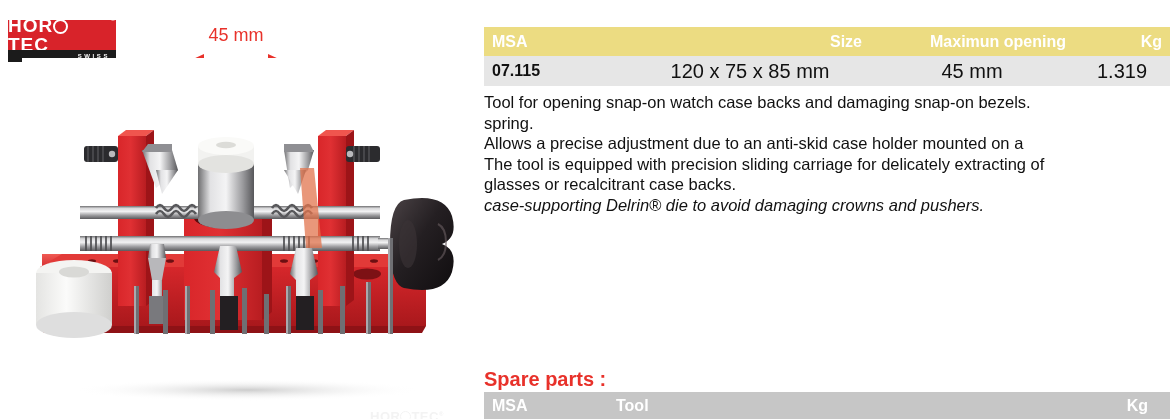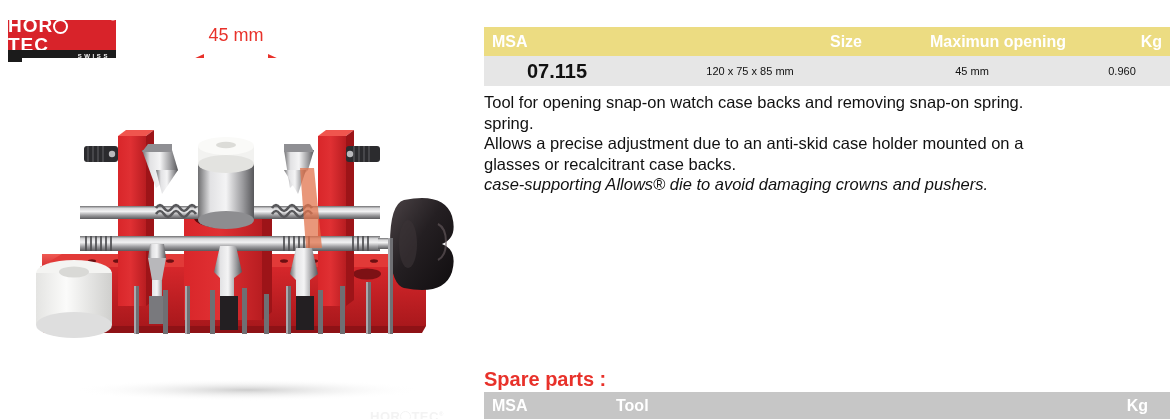--- a/index.html
+++ b/index.html
@@ -67,24 +67,24 @@
   
   .right-panel { position:absolute; left:484px; top:0; width:686px; height:377px; }
 
   table.spec { border-collapse:collapse; width:686px; table-layout:fixed; }
   table.spec thead th {
     background:#ecdc82; color:#ffffff; font-size:16px; font-weight:bold;
     height:29px; padding:0 8px; text-align:right; vertical-align:middle;
   }
   table.spec thead th.col-msa { text-align:left; }
   table.spec tbody td {
-    background:#e6e6e6; color:#111; font-size:11px; height:30px;
+    background:#e6e6e6; color:#111; font-size:20px; height:30px;
     padding:0 8px; text-align:center; vertical-align:middle;
   }
-  table.spec tbody td.col-msa { text-align:center; font-weight:bold; font-size:20px; }
+  table.spec tbody td.col-msa { text-align:left; font-weight:bold; font-size:16px; }
 
   .spec-table-wrap { position:absolute; left:0; top:27px; }
 
   .description {
     position:absolute; left:0; top:92px; width:686px;
     font-size:16.5px; line-height:20.5px; color:#111;
   }
   .description p { margin:0; }
   .description p.italic { font-style:italic; }
 
@@ -352,32 +352,33 @@
             <th style="width:240px">Size</th>
             <th style="width:204px">Maximun opening</th>
             <th style="width:96px">Kg</th>
           </tr>
         </thead>
         <tbody>
           <tr>
             <td class="col-msa">07.115</td>
             <td>120 x 75 x 85 mm</td>
             <td>45 mm</td>
-            <td>0.960</td>
+            <td>1.319</td>
           </tr>
         </tbody>
       </table>
     </div>
 
     <div class="description">
-      <p>Tool for opening snap-on watch case backs and removing snap-on spring.</p>
+      <p>Tool for opening snap-on watch case backs and damaging snap-on bezels.</p>
       <p>spring.</p>
       <p>Allows a precise adjustment due to an anti-skid case holder mounted on a</p>
+      <p>The tool is equipped with precision sliding carriage for delicately extracting of</p>
       <p>glasses or recalcitrant case backs.</p>
-      <p class="italic">case-supporting Allows® die to avoid damaging crowns and pushers.</p>
+      <p class="italic">case-supporting Delrin® die to avoid damaging crowns and pushers.</p>
     </div>
 
     <div class="spare-title">Spare parts :</div>
 
     <div class="spare-table-wrap">
       <table class="spare">
         <thead>
           <tr>
             <th style="width:124px">MSA</th>
             <th style="width:440px">Tool</th>

